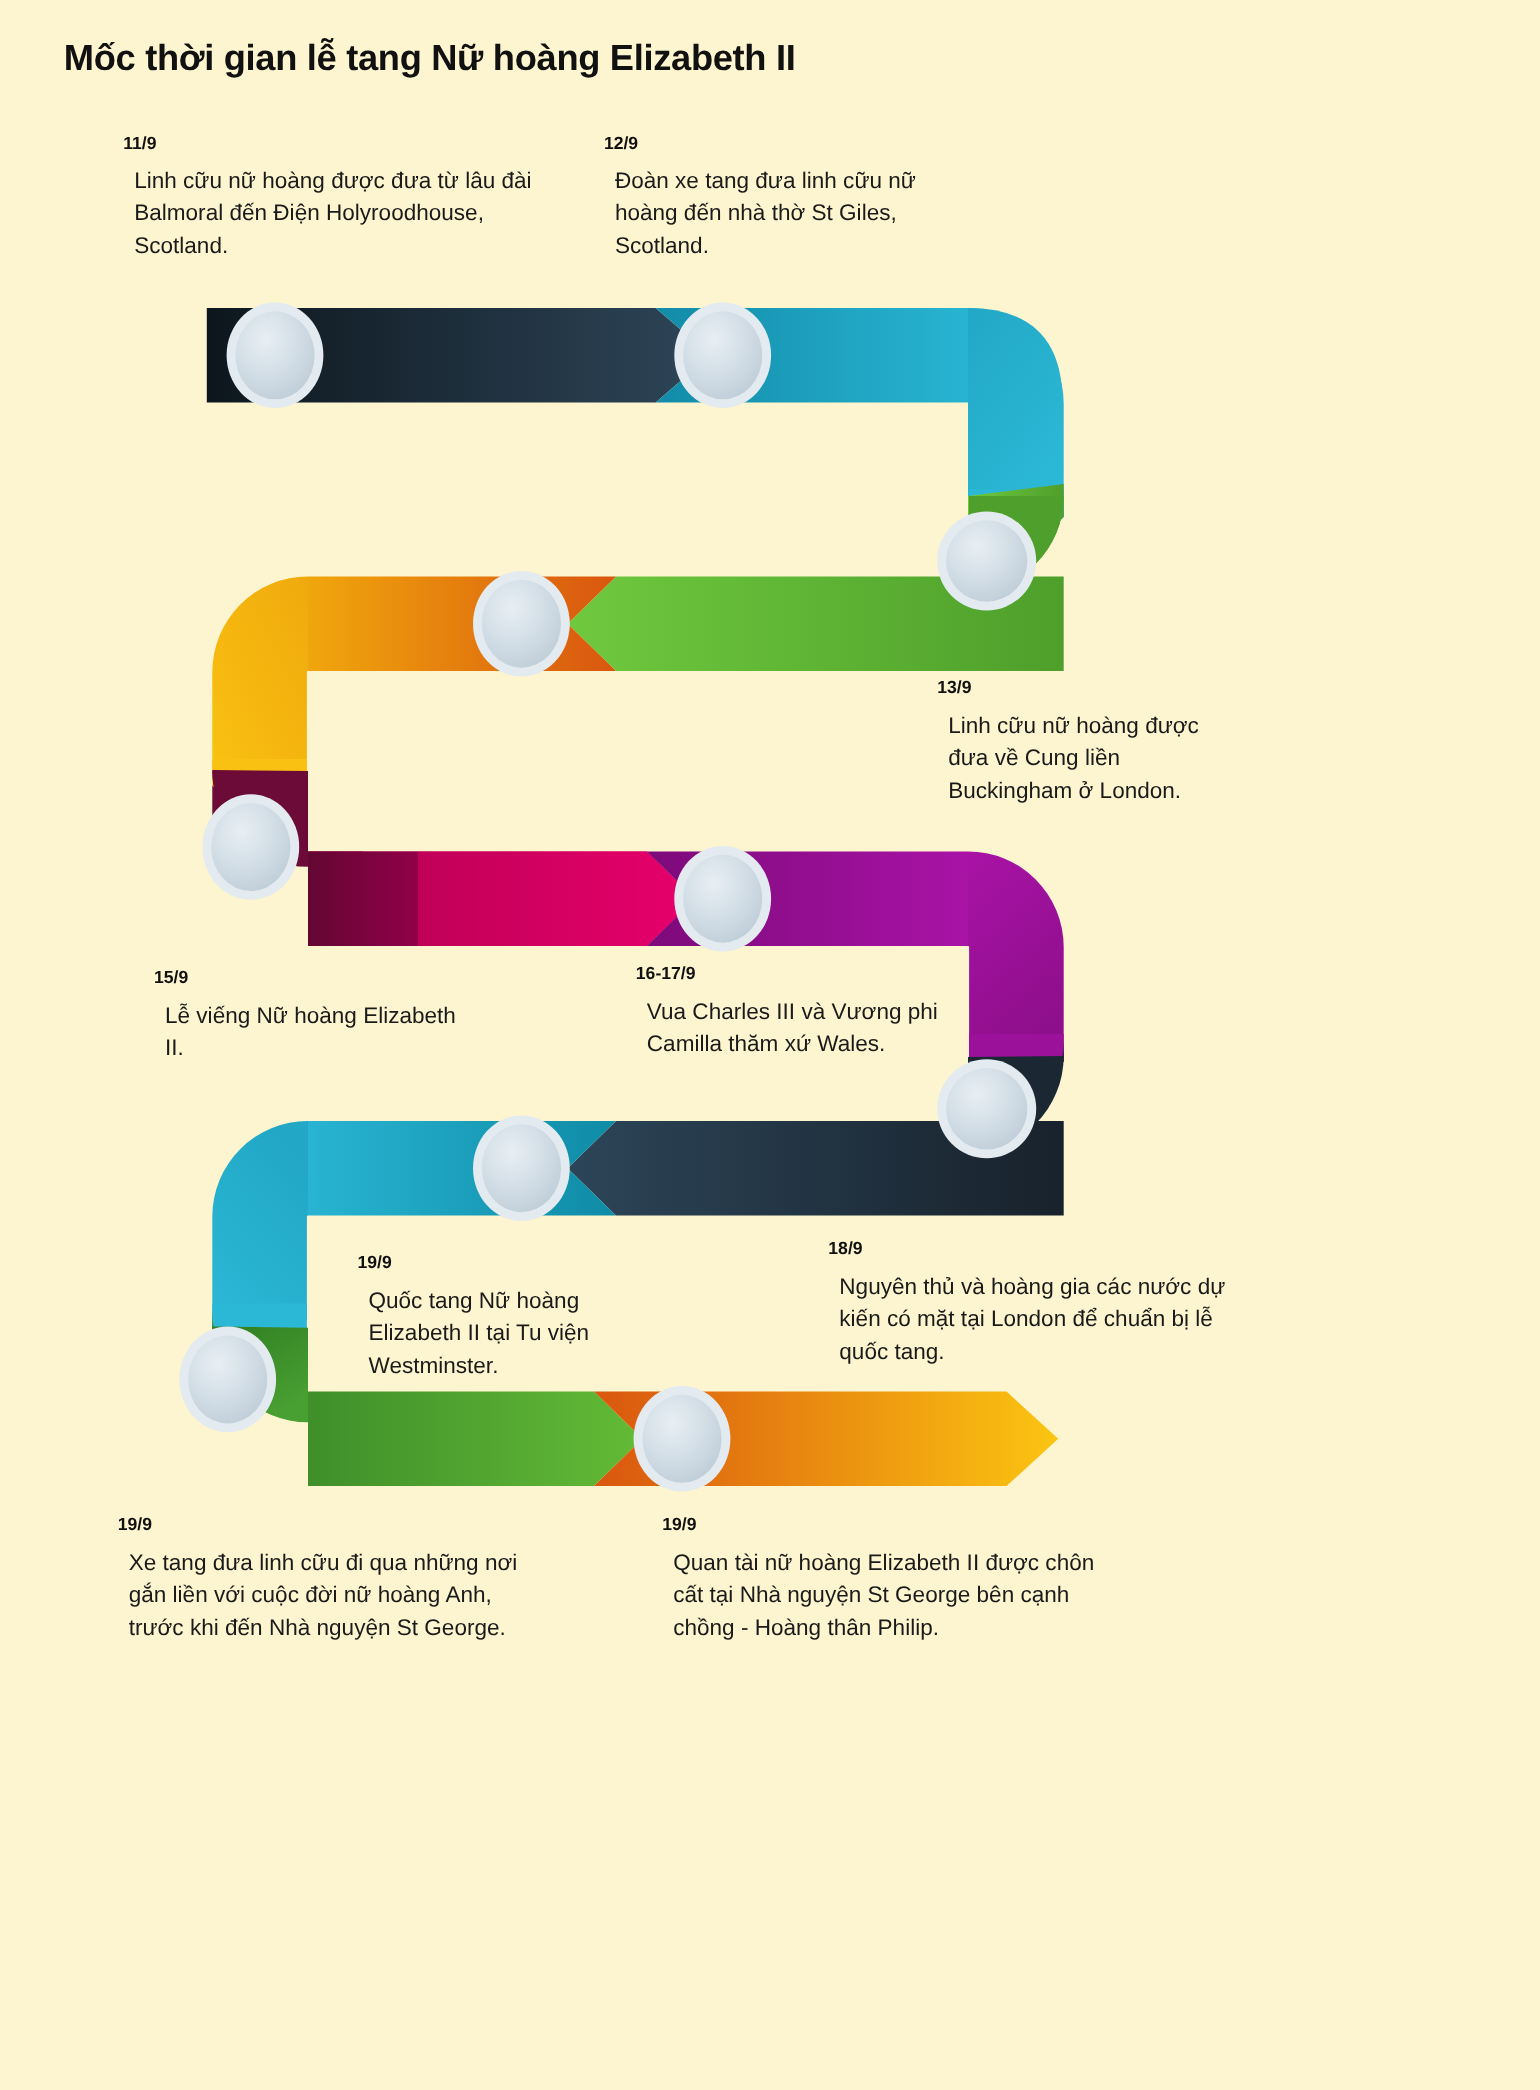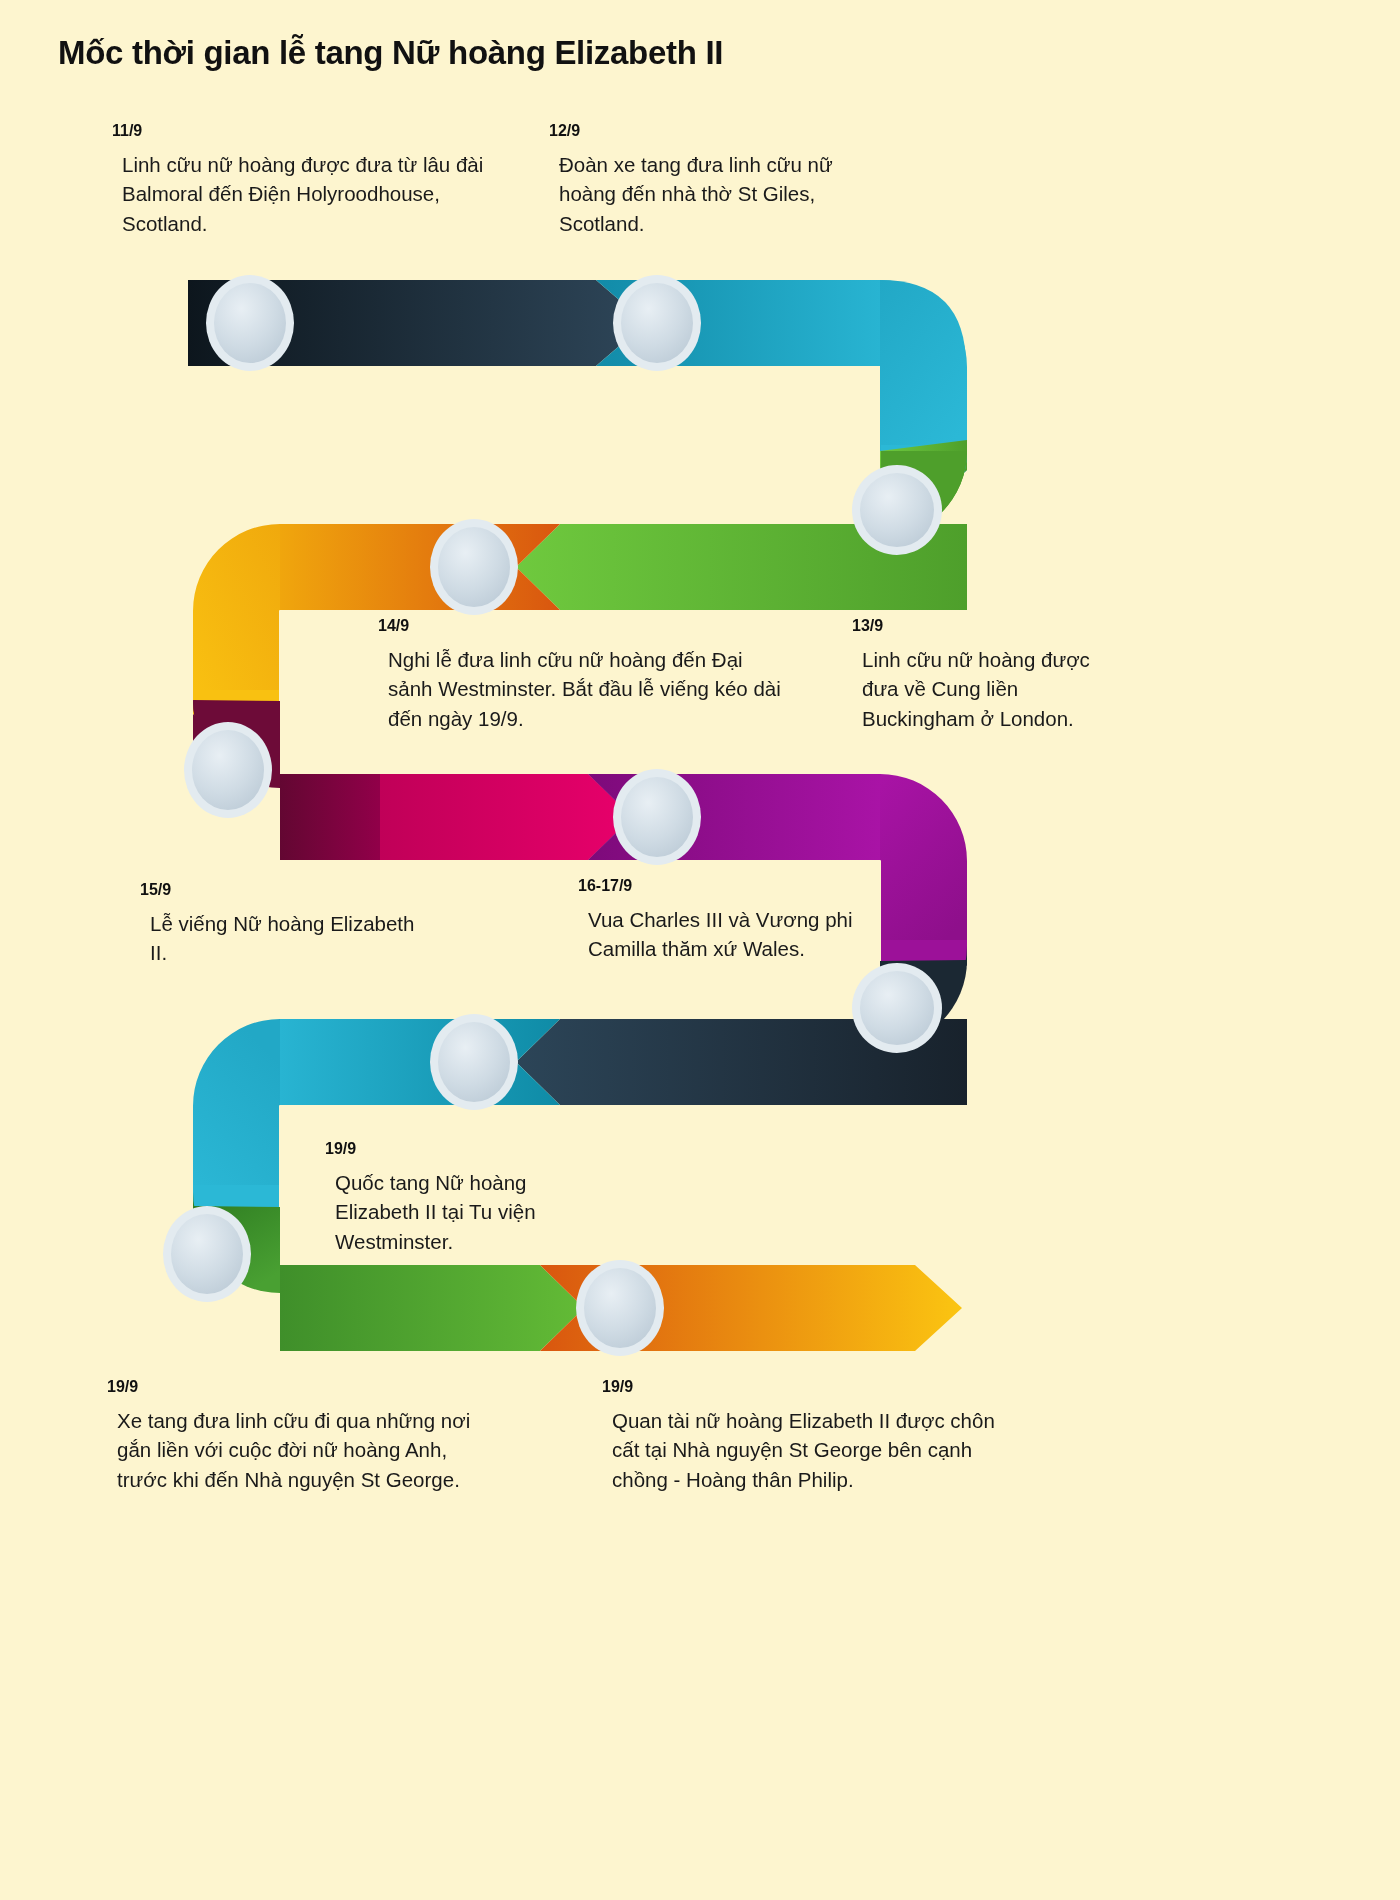--- a/index.html
+++ b/index.html
@@ -219,35 +219,35 @@
   <div class="blk" style="left:549px;top:122px;width:300px;">
     <div class="date">12/9</div>
     <div class="body">Đoàn xe tang đưa linh cữu nữ hoàng đến nhà thờ St Giles, Scotland.</div>
   </div>
 
   <div class="blk" style="left:852px;top:617px;width:290px;">
     <div class="date">13/9</div>
     <div class="body">Linh cữu nữ hoàng được đưa về Cung liền Buckingham ở London.</div>
   </div>
 
-  <div class="blk" style="left:378px;top:617px;width:420px;">
-    <div class="date">14/9</div>
-    <div class="body">Nghi lễ đưa linh cữu nữ hoàng đến Đại sảnh Westminster. Bắt đầu lễ viếng kéo dài đến ngày 19/9.</div>
-  </div>
 
   <div class="blk" style="left:140px;top:881px;width:300px;">
     <div class="date">15/9</div>
     <div class="body">Lễ viếng Nữ hoàng Elizabeth II.</div>
   </div>
 
   <div class="blk" style="left:578px;top:877px;width:300px;">
     <div class="date">16-17/9</div>
     <div class="body">Vua Charles III và Vương phi Camilla thăm xứ Wales.</div>
   </div>
 
+  <div class="blk" style="left:753px;top:1127px;width:390px;">
+    <div class="date">18/9</div>
+    <div class="body">Nguyên thủ và hoàng gia các nước dự kiến có mặt tại London để chuẩn bị lễ quốc tang.</div>
+  </div>
 
   <div class="blk" style="left:325px;top:1140px;width:300px;">
     <div class="date">19/9</div>
     <div class="body">Quốc tang Nữ hoàng Elizabeth II tại Tu viện Westminster.</div>
   </div>
 
   <div class="blk" style="left:107px;top:1378px;width:400px;">
     <div class="date">19/9</div>
     <div class="body">Xe tang đưa linh cữu đi qua những nơi gắn liền với cuộc đời nữ hoàng Anh, trước khi đến Nhà nguyện St George.</div>
   </div>

